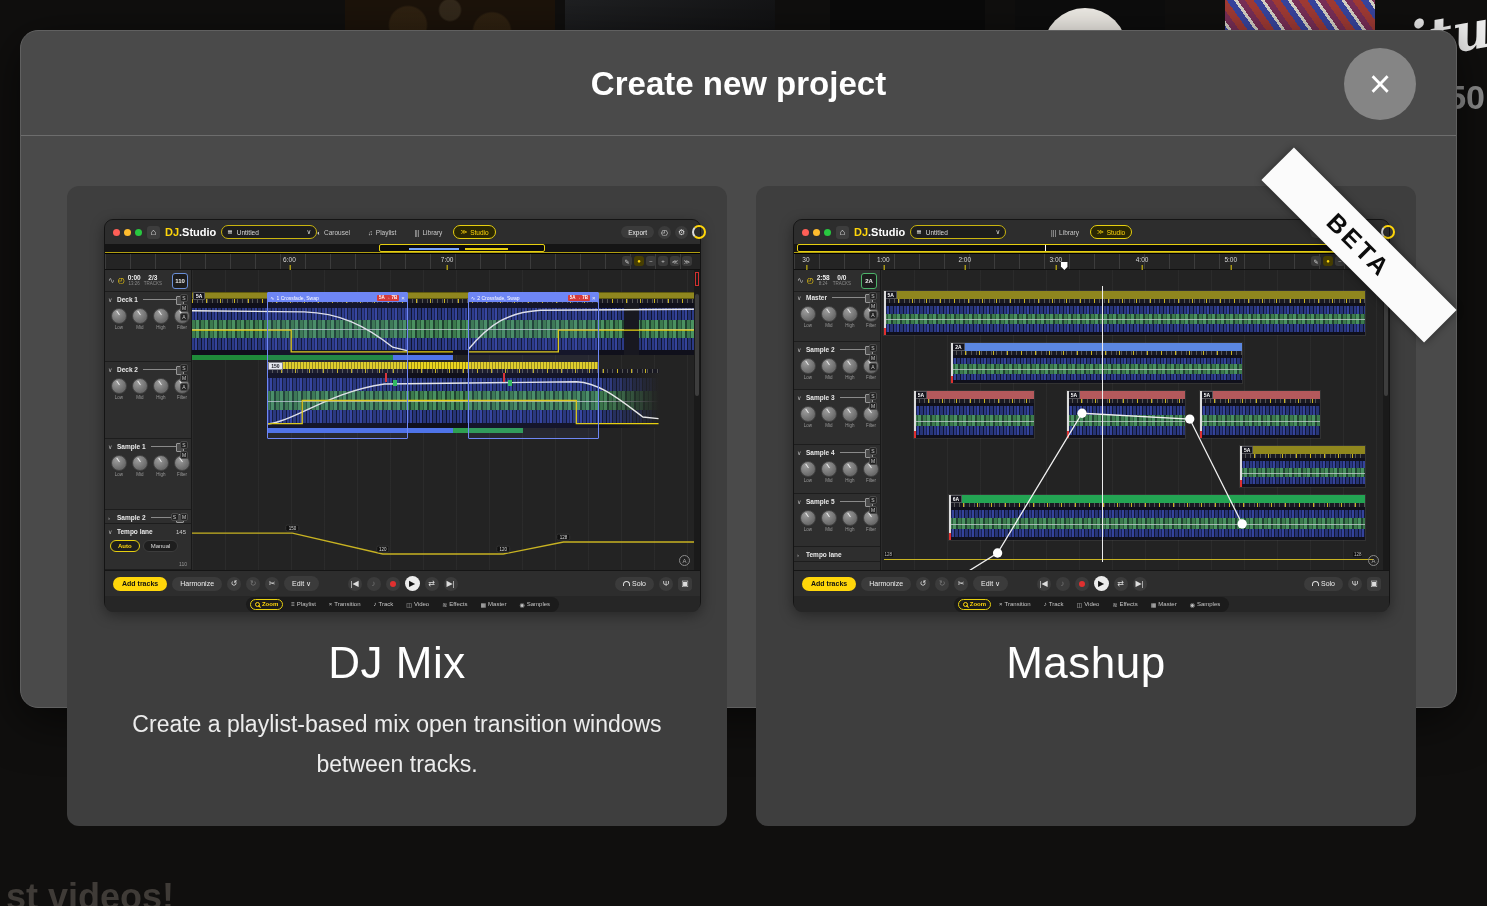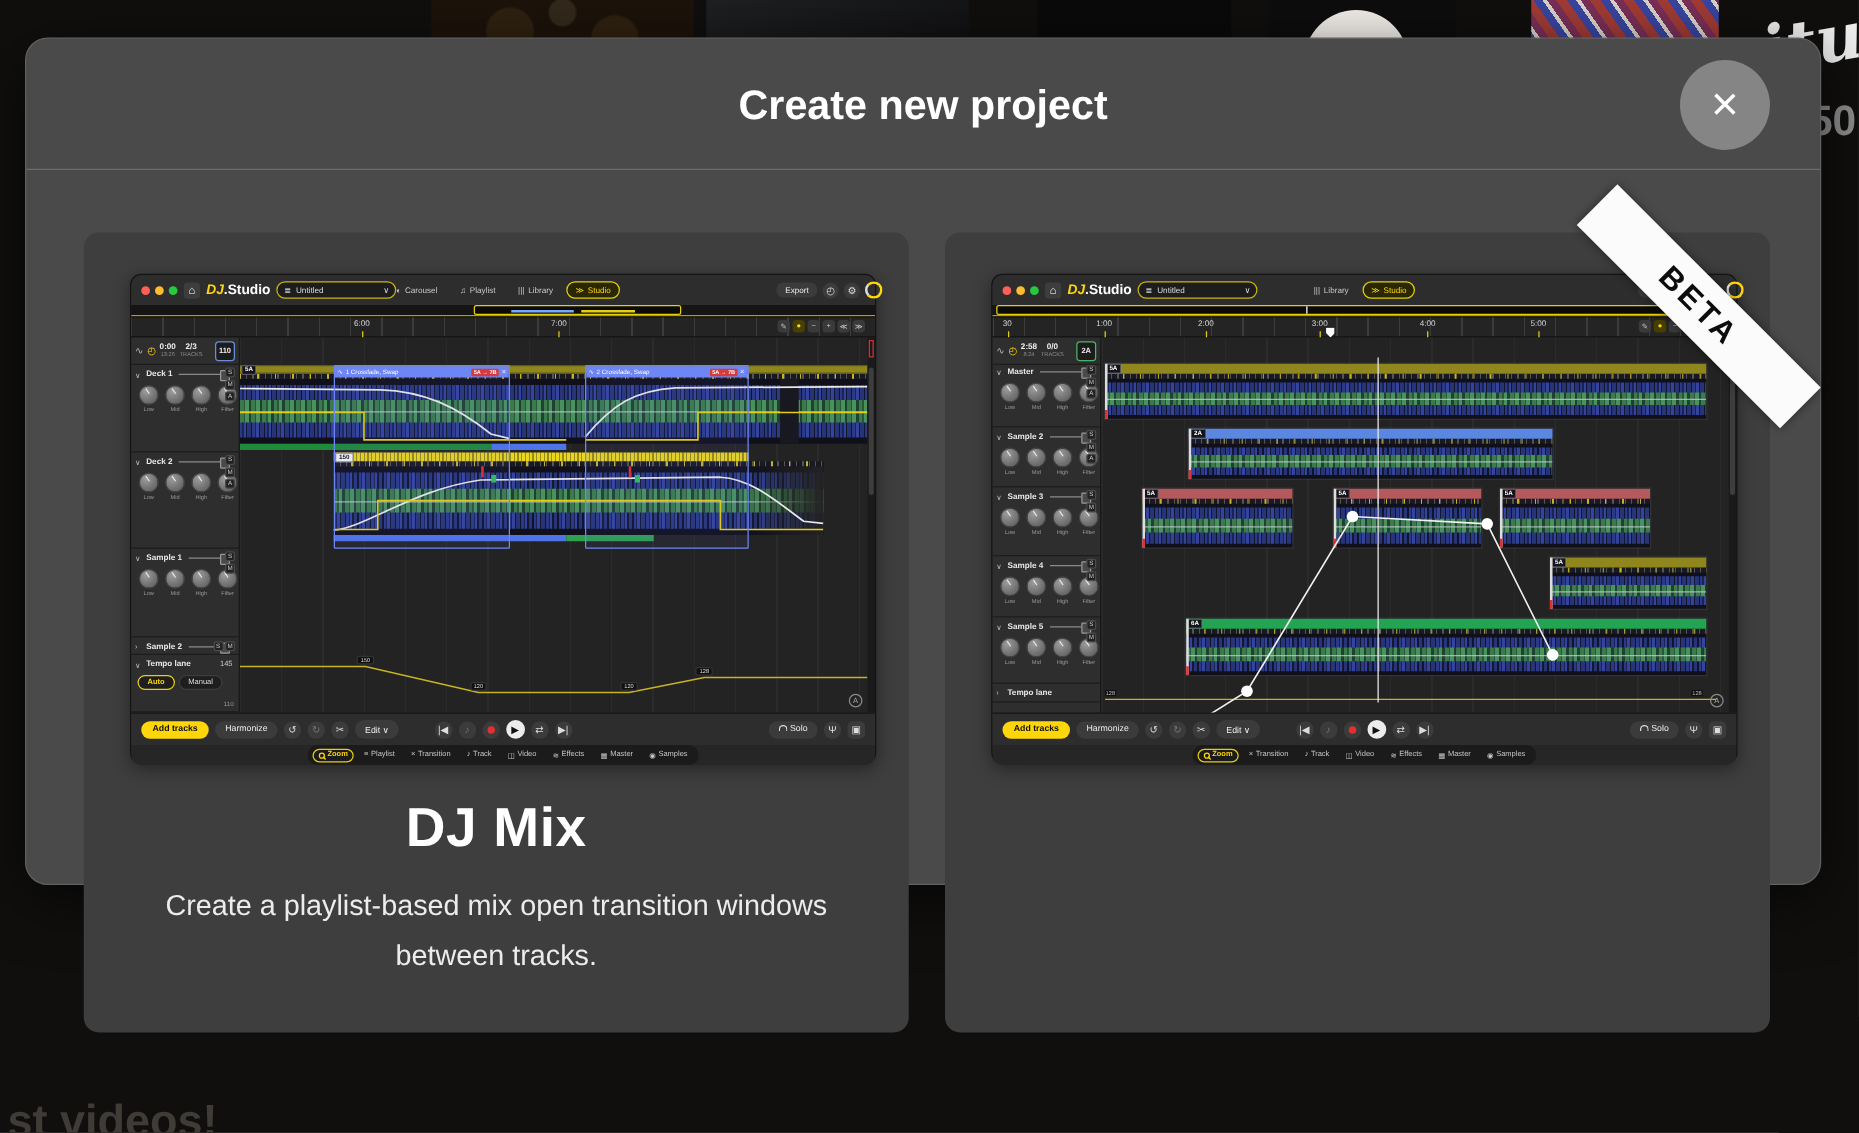--- a/index.html
+++ b/index.html
@@ -21,32 +21,32 @@
 
   
   .modal{position:absolute;left:20px;top:30px;width:1437px;height:678px;background:#4a4a4a;border:1px solid #606060;border-radius:18px;box-shadow:0 12px 48px rgba(0,0,0,.6);z-index:10}
   .modal-header{position:relative;height:105px;border-bottom:1px solid #6d6d6d}
   .modal-title{text-align:center;line-height:105px;font-size:33px;font-weight:bold;color:#fff}
   .close-btn{position:absolute;right:40px;top:17px;width:72px;height:72px;border-radius:50%;background:#858585;color:#fff;font-size:38px;display:flex;align-items:center;justify-content:center;cursor:pointer}
 
   .card{position:absolute;top:155px;width:660px;height:640px;background:#3e3e3e;border-radius:12px}
   .card-mix{left:46px}
   .card-mashup{left:735px}
-  .card-title{position:absolute;top:452px;width:100%;text-align:center;font-size:44px;font-weight:700;color:#fff;letter-spacing:.5px}
+  .card-title{position:absolute;top:452px;width:100%;text-align:center;font-size:44px;font-weight:400;color:#fff;letter-spacing:.5px}
   .card-desc{position:absolute;top:518px;left:36px;right:36px;text-align:center;font-size:23px;line-height:40px;color:#ececec}
   .ribbon{position:absolute;width:230px;height:46px;top:36px;right:-58px;transform:rotate(45deg);background:#fbfbfb;color:#0c0c0c;display:flex;align-items:center;justify-content:center;font-size:25px;font-weight:bold;letter-spacing:3px;z-index:30;box-shadow:0 0 8px rgba(0,0,0,.45)}
 
   
   .app{position:absolute;left:37px;top:33px;width:597px;height:392px;background:#262626;border:1px solid #141414;border-radius:9px;font-size:7px;color:#ddd;box-shadow:0 4px 14px rgba(0,0,0,.4)}
   .tbar{height:24px;display:flex;align-items:center;gap:5px;padding:0 8px;background:#2d2d2d;border-radius:8px 8px 0 0;position:relative}
   .dots{display:flex;gap:4px}
   .dot{width:7px;height:7px;border-radius:50%}
   .homebtn{width:13px;height:13px;background:#3d3d3d;border-radius:3px;color:#fff;font-size:9px;line-height:12px;text-align:center}
   .logo{font-weight:bold;font-size:11px;white-space:nowrap}
-  .logo .dj{color:#ffd60a;font-style:italic}
+  .logo .dj{color:#ffd60a;}
   .logo .rest{color:#fff}
   .proj{display:flex;align-items:center;gap:4px;width:96px;height:14px;border:1px solid #c9b40e;border-radius:7px;background:#1d1d1d;padding:0 5px;color:#ddd;font-size:6.5px}
   .proj .pn{flex:1}
   .nav{position:absolute;left:205px;display:flex;gap:4px;align-items:center}
   .nav2{left:250px}
   .ntab{display:flex;gap:3px;align-items:center;color:#c9c9c9;padding:2px 6px;border-radius:8px;border:1px solid transparent;font-size:6.5px}
   .ntab.act{border-color:#e6cf0f;color:#ffd60a;background:#2a2703}
   .tright{margin-left:auto;display:flex;gap:4px;align-items:center}
   .pill{background:#3b3b3b;border-radius:8px;padding:2.5px 7px;color:#eee;font-size:6.5px}
   .cbtn{width:13px;height:13px;border-radius:50%;background:#3b3b3b;color:#ddd;display:flex;align-items:center;justify-content:center;font-size:8px;position:relative}
@@ -892,15 +892,16 @@
               <span>▦</span>
               <span>Master</span>
             </div>
             <div class="vtab">
               <span>◉</span>
               <span>Samples</span>
             </div>
           </div>
         </div>
       </div>
+    <div class="card-title">Mashup</div>
     <div class="ribbon">BETA</div>
   </div>
 </div>
 
 </body></html>

